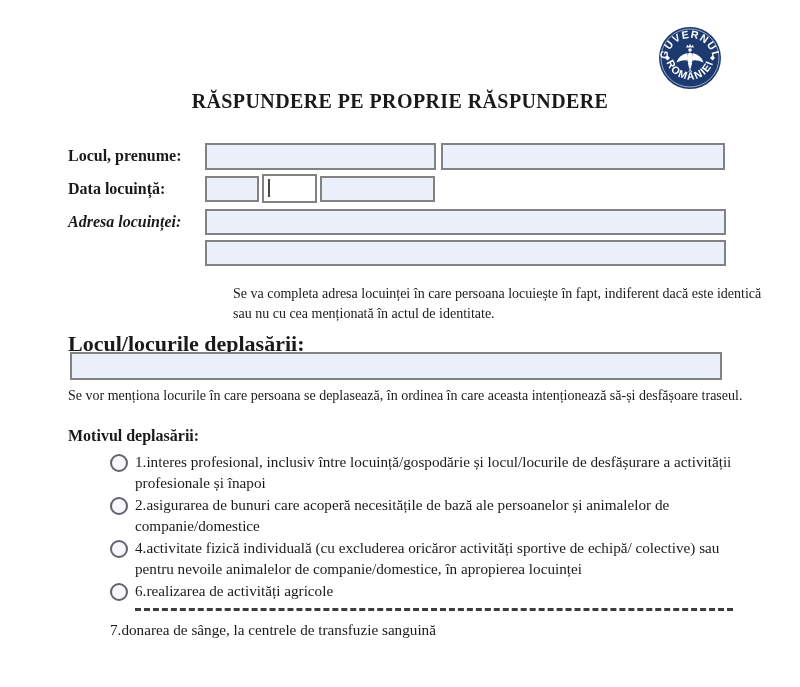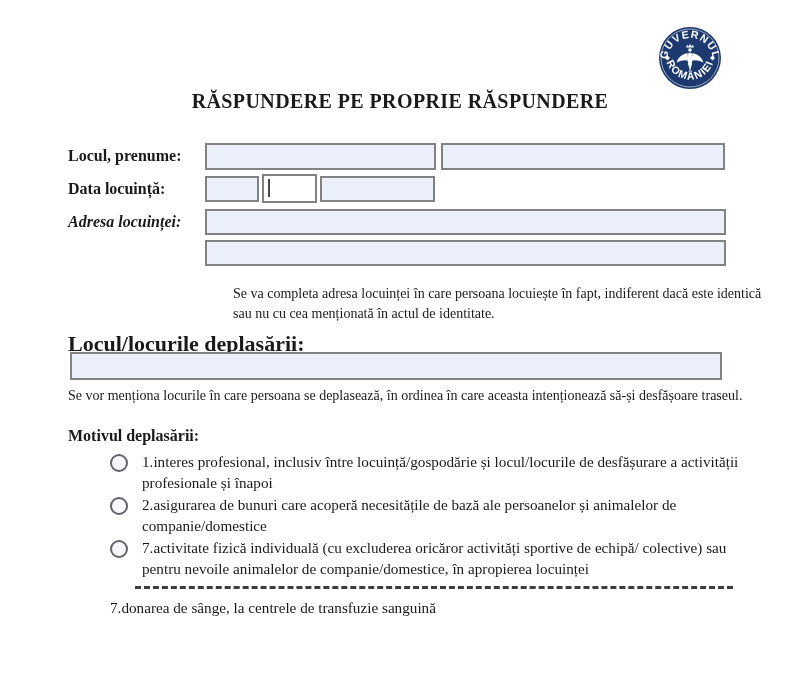--- a/index.html
+++ b/index.html
@@ -28,21 +28,21 @@
     position:absolute;box-sizing:border-box;height:27px;
     background:#ecf0fa;border:2px solid #828282;border-radius:0;
     font:15px "Liberation Serif",serif;padding:0 4px;outline:none;color:#1a1a1a;
   }
   .tbox.white{background:#ffffff;}
   .caret{position:absolute;left:268px;top:179px;width:2px;height:18px;background:#4a4a4a;}
   
   .note{position:absolute;font-size:14px;line-height:1.45;color:#1a1a1a;}
   
   .reasons{position:absolute;left:110px;top:451px;width:645px;}
-  .opt{display:flex;gap:14px;margin-bottom:1px;font-size:15.2px;line-height:21px;}
+  .opt{display:flex;gap:7px;margin-bottom:1px;font-size:15.2px;line-height:21px;}
   .radio{flex:0 0 auto;width:14px;height:14px;margin-top:3px;border-radius:50%;
     border:2px solid #63636e;background:#f7f7fd;box-sizing:content-box;}
   .opt-text{width:605px;}
   .divider{height:0;border-top:3px dashed #3d3d3d;margin:7px 0 8px 25px;width:598px;}
 </style>
 </head>
 <body>
 
 <div class="page">
 
@@ -98,21 +98,25 @@
     <div class="opt">
       <span class="radio"></span>
       <span class="opt-text">1.interes profesional, inclusiv între locuință/gospodărie și locul/locurile de desfășurare a activității profesionale și înapoi</span>
     </div>
     <div class="opt">
       <span class="radio"></span>
       <span class="opt-text">2.asigurarea de bunuri care acoperă necesitățile de bază ale persoanelor și animalelor de companie/domestice</span>
     </div>
     <div class="opt">
       <span class="radio"></span>
-      <span class="opt-text">7.activitate fizică individuală (cu excluderea oricăror activități sportive de echipă/ colective) sau pentru nevoile animalelor de companie/domestice, în apropierea locuinței</span>
+      <span class="opt-text">4.activitate fizică individuală (cu excluderea oricăror activități sportive de echipă/ colective) sau pentru nevoile animalelor de companie/domestice, în apropierea locuinței</span>
+    </div>
+    <div class="opt">
+      <span class="radio"></span>
+      <span class="opt-text">6.realizarea de activități agricole</span>
     </div>
     <div class="divider"></div>
     <div class="opt">
 
       <span class="opt-text">7.donarea de sânge, la centrele de transfuzie sanguină</span>
     </div>
   </div>
 
 </div>
 

